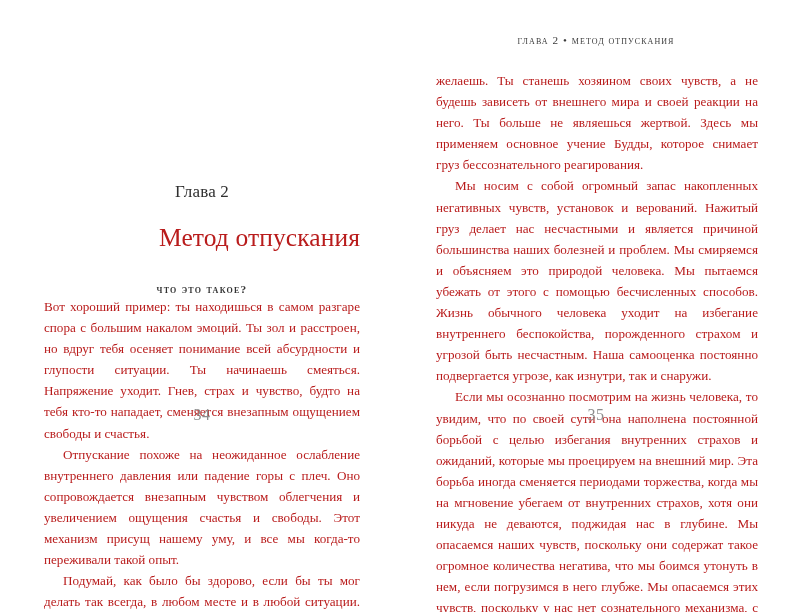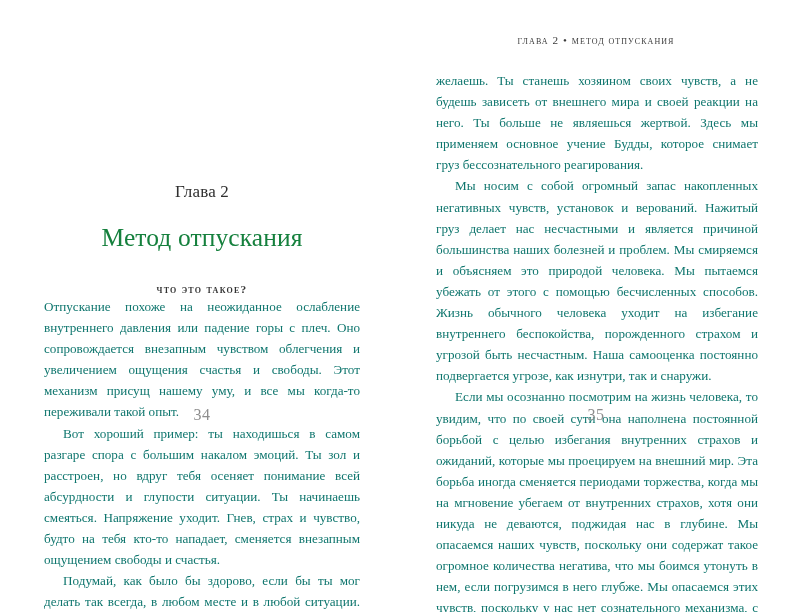--- a/index.html
+++ b/index.html
@@ -58,24 +58,24 @@
     text-align: center;
     font-size: 17px;
     color: #2f2f2f;
     letter-spacing: 0.2px;
   }
   .chapter-title {
     position: absolute;
     top: 206px;
     left: 44px;
     width: 316px;
-    text-align: center;
+    text-align: right;
     font-size: 25.5px;
     font-weight: 400;
-    color: #15803d;
+    color: #b91c1c;
     letter-spacing: 0.1px;
   }
   .section-heading {
     position: absolute;
     top: 267px;
     left: 44px;
     width: 316px;
     text-align: center;
     font-size: 11.4px;
     letter-spacing: 1.25px;
@@ -90,21 +90,21 @@
   .body-block {
     position: absolute;
     box-sizing: border-box;
   }
   .body-block p {
     margin: 0;
     font-size: 13.15px;
     line-height: 21.1px;
     text-align: justify;
     text-justify: inter-word;
-    color: #0f766e;
+    color: #b91c1c;
     hyphens: manual;
   }
   .body-block p + p { text-indent: 1.45em; }
   .body-block p.cont { text-indent: 0; }
 
   .page-left  .body-block { left: 44px; width: 316px; top: 296px; }
   .page-right .body-block { left: 36px; width: 322px; top: 70px; }
 
   
   .folio {
@@ -125,22 +125,22 @@
 
   <div class="page page-left">
 
     <div class="chapter-eyebrow">Глава 2</div>
 
     <h1 class="chapter-title">Метод отпускания</h1>
 
     <h2 class="section-heading">Что это такое?</h2>
 
     <div class="body-block">
+      <p>Вот хороший пример: ты находишься в самом разгаре спора с большим накалом эмоций. Ты зол и расстроен, но вдруг тебя осеняет понимание всей абсурдности и глупости ситуации. Ты начинаешь смеяться. Напряжение уходит. Гнев, страх и чувство, будто на тебя кто-то нападает, сменяется внезапным ощущением свободы и счастья.</p>
       <p>Отпускание похоже на неожиданное ослабление внутреннего давления или падение горы с плеч. Оно сопровождается внезапным чувством облегчения и увеличением ощущения счастья и свободы. Этот механизм присущ нашему уму, и все мы когда-то переживали такой опыт.</p>
-      <p>Вот хороший пример: ты находишься в самом разгаре спора с большим накалом эмоций. Ты зол и расстроен, но вдруг тебя осеняет понимание всей абсурдности и глупости ситуации. Ты начинаешь смеяться. Напряжение уходит. Гнев, страх и чувство, будто на тебя кто-то нападает, сменяется внезапным ощущением свободы и счастья.</p>
       <p>Подумай, как было бы здорово, если бы ты мог делать так всегда, в любом месте и в любой ситуации. Ты всегда мог бы чувствовать себя свободным и счастливым, твои эмоции не загоняли бы тебя в угол. В этом и заключается смысл этой техники — отпускать осознанно и так часто, как ты того сам</p>
     </div>
 
     <div class="folio">34</div>
   </div>
 
   <div class="page page-right">
 
     <div class="running-head">Глава 2 • Метод отпускания</div>
 

